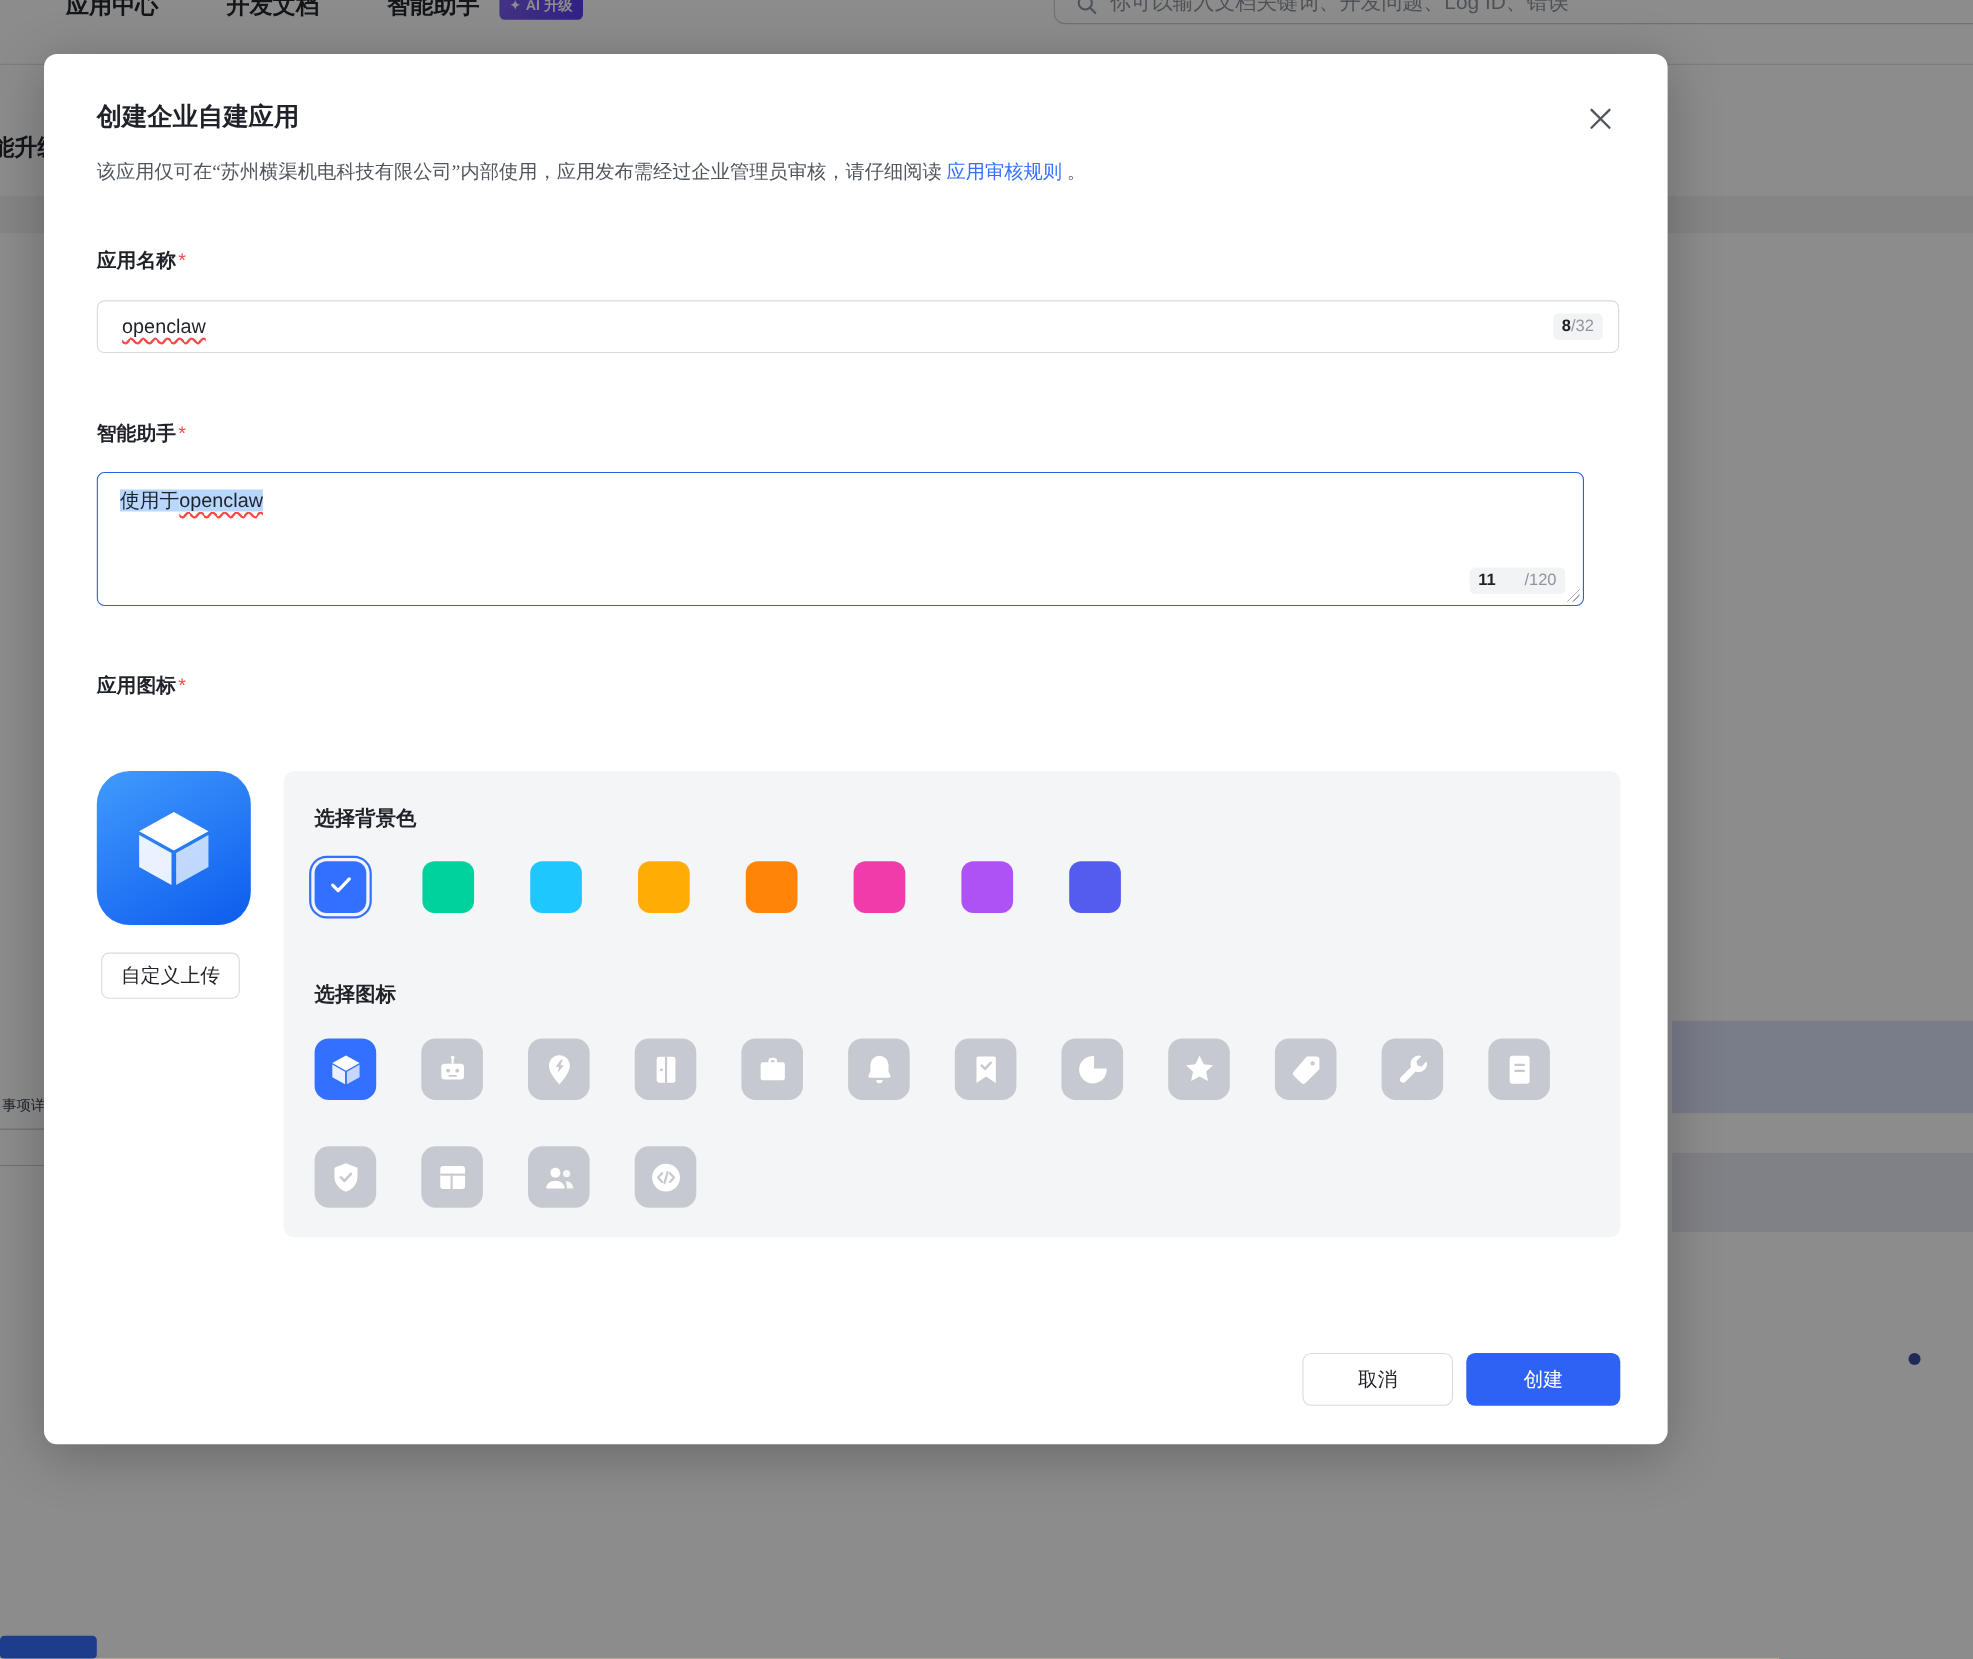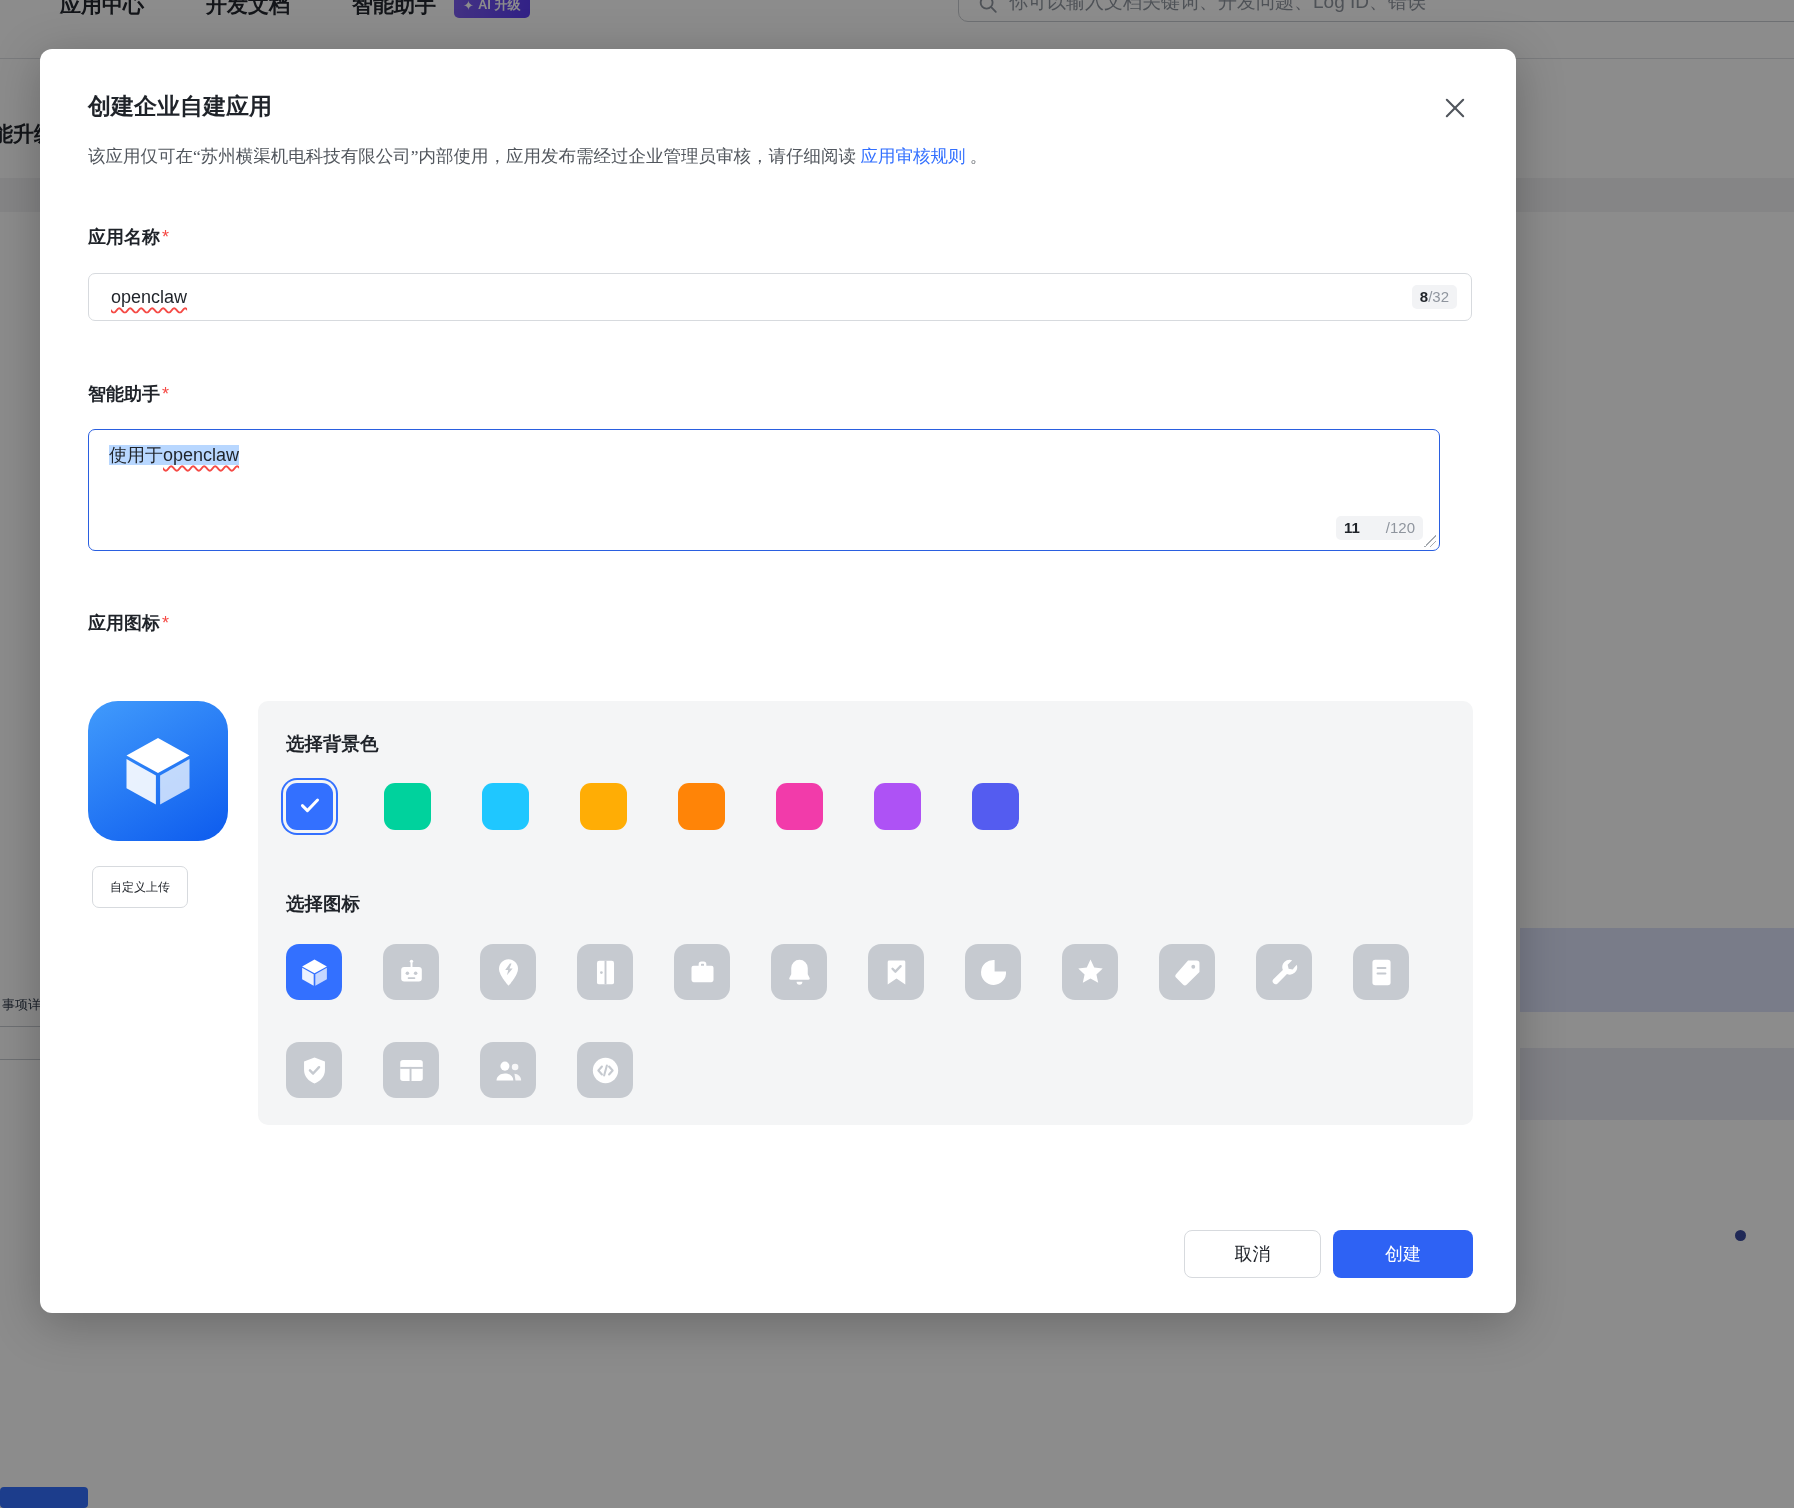--- a/index.html
+++ b/index.html
@@ -56,21 +56,21 @@
   .desc-counter .cur{color:#1f2329;font-weight:600;}
   .resize-h{position:absolute;right:3px;bottom:3px;width:12px;height:12px;
     background:linear-gradient(135deg,transparent 0 50%,#a6abb0 50% 57%,transparent 57% 72%,#a6abb0 72% 79%,transparent 79%);}
 
   .hint{position:absolute;left:48px;top:606px;font-size:18px;color:#8f959e;}
 
   .preview{position:absolute;left:48px;top:652px;width:140px;height:140px;border-radius:30px;
     background:linear-gradient(150deg,#419bfc 0%,#1160ef 92%);display:flex;align-items:center;justify-content:center;}
   .preview svg{width:84px;height:84px;}
   .upload-btn{position:absolute;left:52px;top:817px;height:42px;padding:0 17px;border:1px solid #d7dade;border-radius:7px;
-    background:#fff;font-size:12px;color:#1f2329;display:flex;align-items:center;cursor:pointer;}
+    background:#fff;font-size:18px;color:#1f2329;display:flex;align-items:center;cursor:pointer;}
 
   .panel{position:absolute;left:218px;top:652px;width:1215px;height:424px;background:#f4f5f6;border-radius:10px;
     box-sizing:border-box;}
   .panel-title{position:absolute;left:28px;font-size:18.5px;font-weight:700;color:#1f2329;}
   .swatches{position:absolute;left:28px;top:82px;display:flex;gap:51px;}
   .swatch{width:47px;height:47px;border-radius:11px;position:relative;cursor:pointer;}
   .swatch-fill{width:100%;height:100%;border-radius:11px;display:flex;align-items:center;justify-content:center;}
   .swatch.selected .swatch-fill{box-shadow:0 0 0 3px #f4f5f6,0 0 0 5px #3370ff;}
   .swatch-fill svg{width:26px;height:26px;}
 

